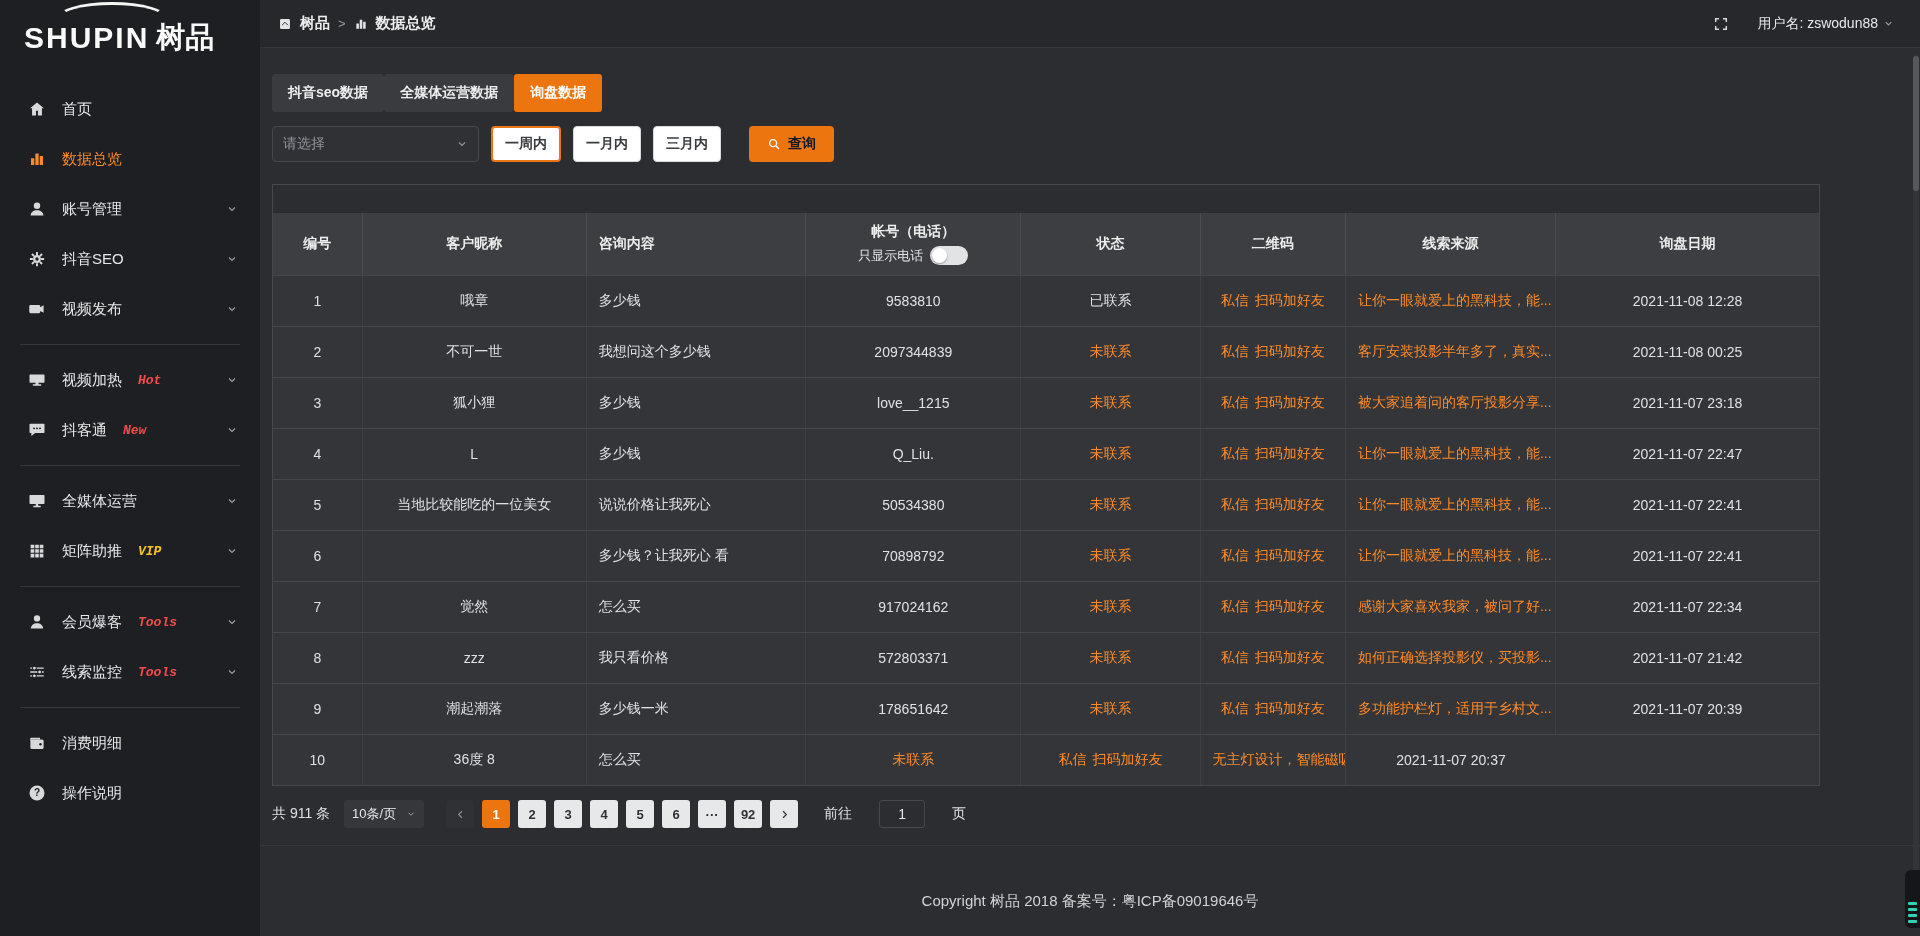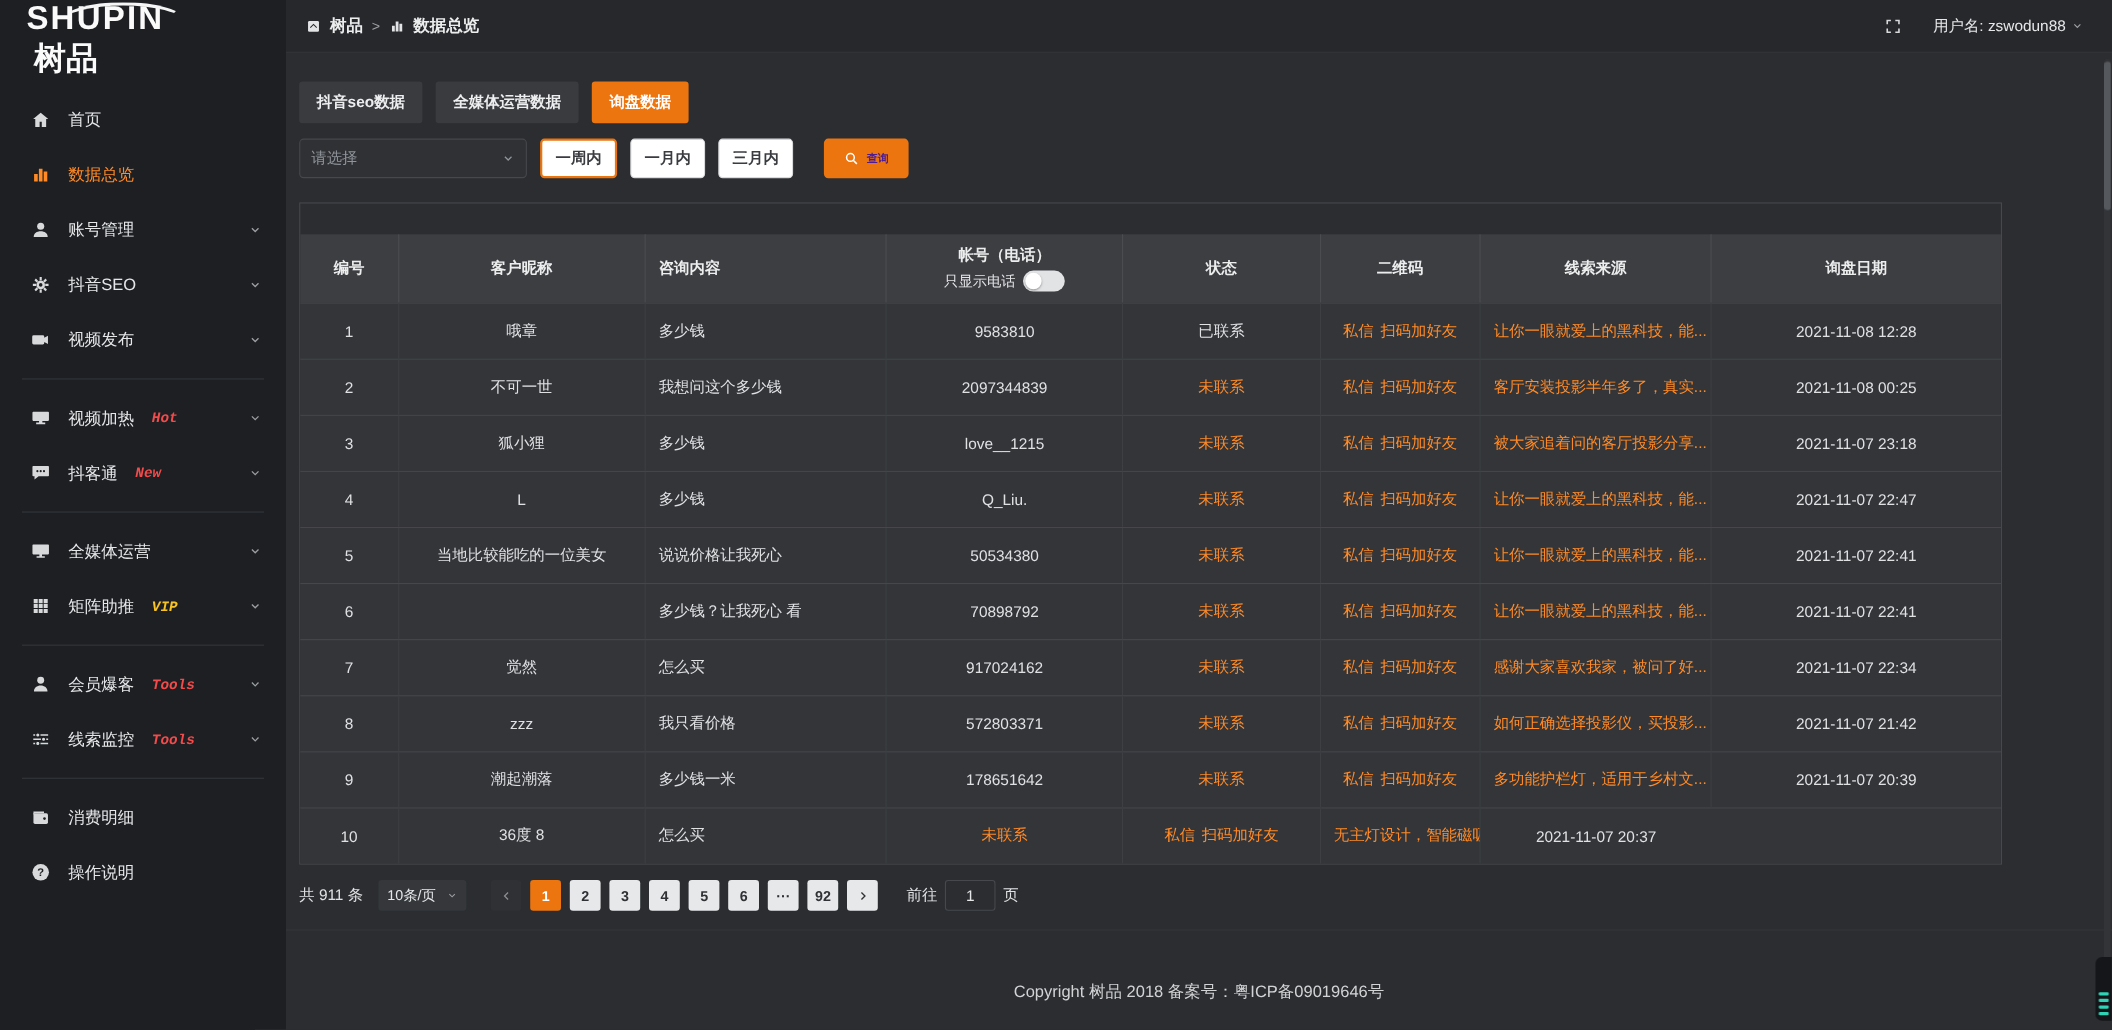--- a/index.html
+++ b/index.html
@@ -3,21 +3,21 @@
 <meta charset="utf-8">
 <style>
   * { margin:0; padding:0; box-sizing:border-box; }
   html,body { width:1920px; height:936px; overflow:hidden; }
   body { background:#2b2d30; font-family:"Liberation Sans","DejaVu Sans",sans-serif; color:#e3e4e6; }
   svg { display:block; width:100%; height:100%; }
   .app { display:flex; width:100%; height:100%; }
 
   
   .sidebar { width:260px; background:#1d1f22; flex-shrink:0; overflow:hidden; }
-  .logo { height:76px; display:flex; align-items:flex-start; padding-left:24px; position:relative;flex-direction:column; }
+  .logo { height:76px; display:flex; align-items:center; padding-left:24px; position:relative; }
   .logo-arc { position:absolute; top:2px; left:56px; width:112px; height:34px;
               border:3px solid transparent; border-top:3px solid #f5f5f5; border-radius:50%; }
   .logo-en { font-size:30px; font-weight:800; letter-spacing:2px; color:#fafafa; }
   .logo-cn { font-size:29px; font-weight:700; margin-left:7px; color:#fafafa; }
   .side-menu { padding-top:8px; }
   .side-item { height:50px; display:flex; align-items:center; padding:0 22px 0 28px; cursor:pointer;
                font-size:15px; color:#e6e7e9; }
   .s-icon { width:18px; height:18px; margin-right:16px; color:#d8d9db; flex-shrink:0; }
   .side-item.active, .side-item.active .s-icon { color:var(--accent-text,#ff8a26); }
   .s-badge { font-style:italic; font-weight:bold; font-size:13px; margin-left:16px;font-family:Liberation Mono, monospace; }
@@ -33,36 +33,36 @@
   .crumb { display:flex; align-items:center; gap:8px; font-size:15px; font-weight:700; color:#eceded; }
   .c-icon { width:14px; height:14px; color:#e3e4e6; }
   .crumb .sep { color:#9b9ea3; font-weight:400; font-size:13px; }
   .top-right { display:flex; align-items:center; gap:28px; }
   .fs-icon { width:16px; height:16px; color:#d8d9db; cursor:pointer; }
   .user { display:flex; align-items:center; font-size:14px; color:#e6e7e9; cursor:pointer; }
   .user .s-chev { width:11px; height:11px; margin-left:5px; }
 
   .content { flex:1; padding:26px 0 0 12px; }
 
-  .tabs { display:flex; gap:12px; }
+  .tabs { display:flex; }
   .tab { background:#3a3b3f; color:#edeeef; font-size:14px; font-weight:600; padding:10px 16px;
          border-radius:3px; cursor:pointer; }
   .tab.active { background:var(--accent,#ec7510); color:#fff; }
 
   .filterbar { display:flex; align-items:center; margin-top:14px; gap:12px; }
   .select { width:207px; height:36px; background:#2f3134; border:1px solid #46484d; border-radius:4px;
             display:flex; align-items:center; justify-content:space-between; padding:0 10px;
             color:#8f939a; font-size:14px; cursor:pointer; }
   .select .s-chev { width:12px; height:12px; color:#8f939a; margin-left:0; }
   .range-btn { height:36px; min-width:68px; padding:0 12px; background:#fff; color:#3a3c40;
                border:1px solid #d9dadc; border-radius:4px; font-size:14px; font-weight:600;
                display:flex; align-items:center; justify-content:center; cursor:pointer; }
   .range-btn.active { border:2px solid var(--accent,#ec7510); }
-  .search-btn { height:36px; background:var(--accent,#ec7510); color:#4c1d95; border-radius:4px;
-                padding:0 18px; display:flex; align-items:center; gap:7px; font-size:10px; font-weight:600;
+  .search-btn { height:36px; background:var(--accent,#ec7510); color:#0f172a; border-radius:4px;
+                padding:0 18px; display:flex; align-items:center; gap:7px; font-size:14px; font-weight:600;
                 cursor:pointer; margin-left:16px;text-align:center; }
   .search-btn .ico { width:14px; height:14px; }
 
   
   .table { width:1548px; margin-top:22px; border:1px solid #46484c; }
   .thead, .trow { display:grid; grid-template-columns:5.8% 14.5% 14.2% 13.9% 11.6% 9.4% 13.6% 17%; }
   .thead { background:#3d3e42; height:62px;margin-top:28px; }
   .th { display:flex; flex-direction:column; align-items:center; justify-content:center; gap:5px;
         font-size:14px; font-weight:700; color:#eceded; border-right:1px solid #4a4c50; }
   .th.left { align-items:flex-start; padding-left:12px; }
@@ -82,21 +82,21 @@
   
   .pagination { display:flex; align-items:center; margin-top:14px; gap:8px; font-size:13px; color:#e0e1e3; }
   .total { font-size:14px; margin-right:6px; }
   .psize { width:80px; height:28px; background:#35373b; border-radius:3px; display:flex; align-items:center;
            justify-content:space-between; padding:0 8px; cursor:pointer; font-size:13px; color:#e6e7e9; margin-right:14px; }
   .psize .s-chev { width:10px; height:10px; color:#9b9ea3; margin-left:0; }
   .pbtn { min-width:28px; height:28px; padding:0 4px; border-radius:3px; background:#e7e8ea; color:#2f3134;
           display:flex; align-items:center; justify-content:center; font-weight:700; font-size:13px; cursor:pointer; }
   .pbtn.prev { background:#2f3134; color:#8a8d92; }
   .pbtn.active { background:var(--accent,#ec7510); color:#fff; }
-  .goto { margin-left:18px; display:flex; align-items:center; gap:7px; font-size:14px; }
+  .goto { margin-left:18px; display:flex; align-items:center; gap:27px; font-size:14px; }
   .goto input { width:46px; height:28px; background:#2b2d30; border:1px solid #46484d; border-radius:3px;
                 color:#e6e7e9; text-align:center; font-size:14px; font-family:inherit; }
 
   .footer { height:91px; border-top:1px solid rgba(255,255,255,.05); text-align:center;
             padding-top:46px; font-size:15px; color:#d2d3d5; flex-shrink:0; }
 
   
   .scrollbar { position:fixed; right:1px; top:54px; width:6px; height:870px; background:#323438; border-radius:3px; }
   .scroll-thumb { position:absolute; top:2px; left:0; width:6px; height:135px; background:#55585d; border-radius:3px; cursor:pointer; }
   .widget { position:fixed; right:0; bottom:8px; width:15px; height:58px; background:#141619;

